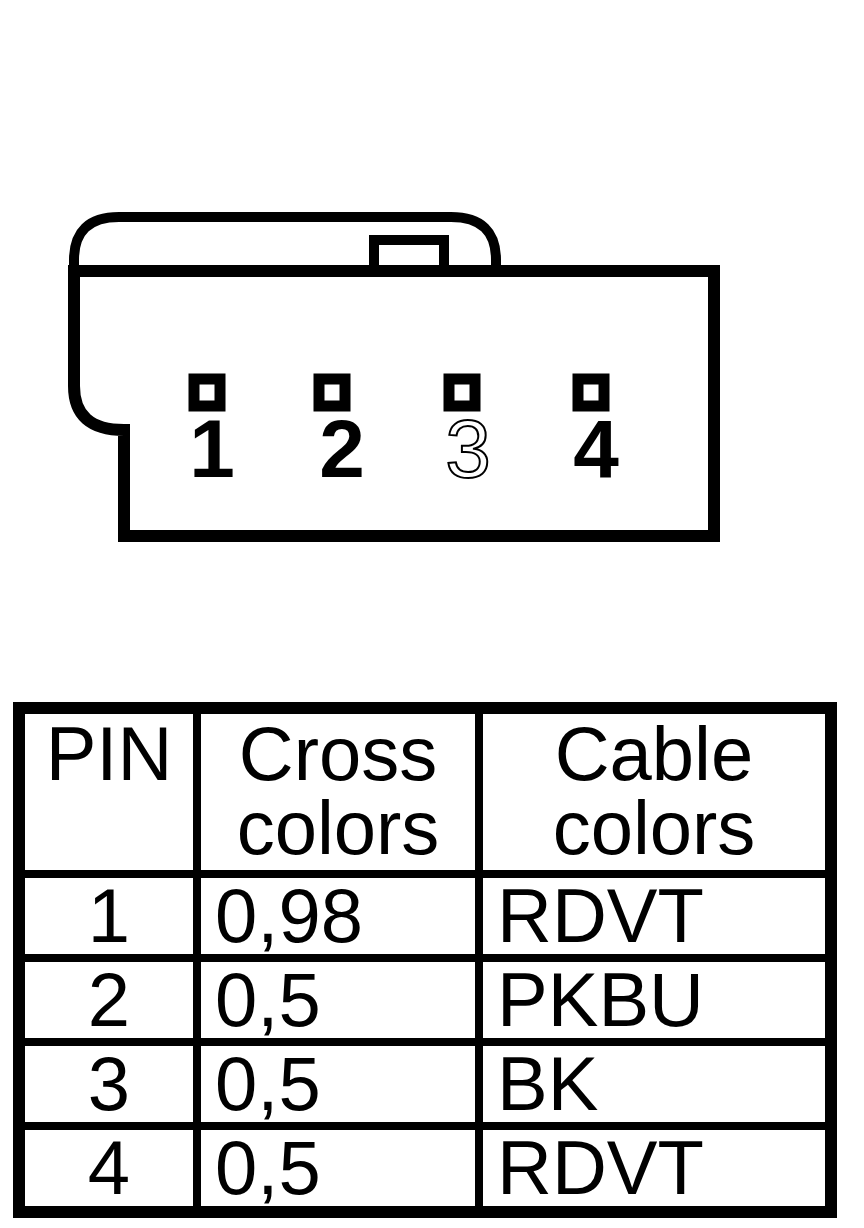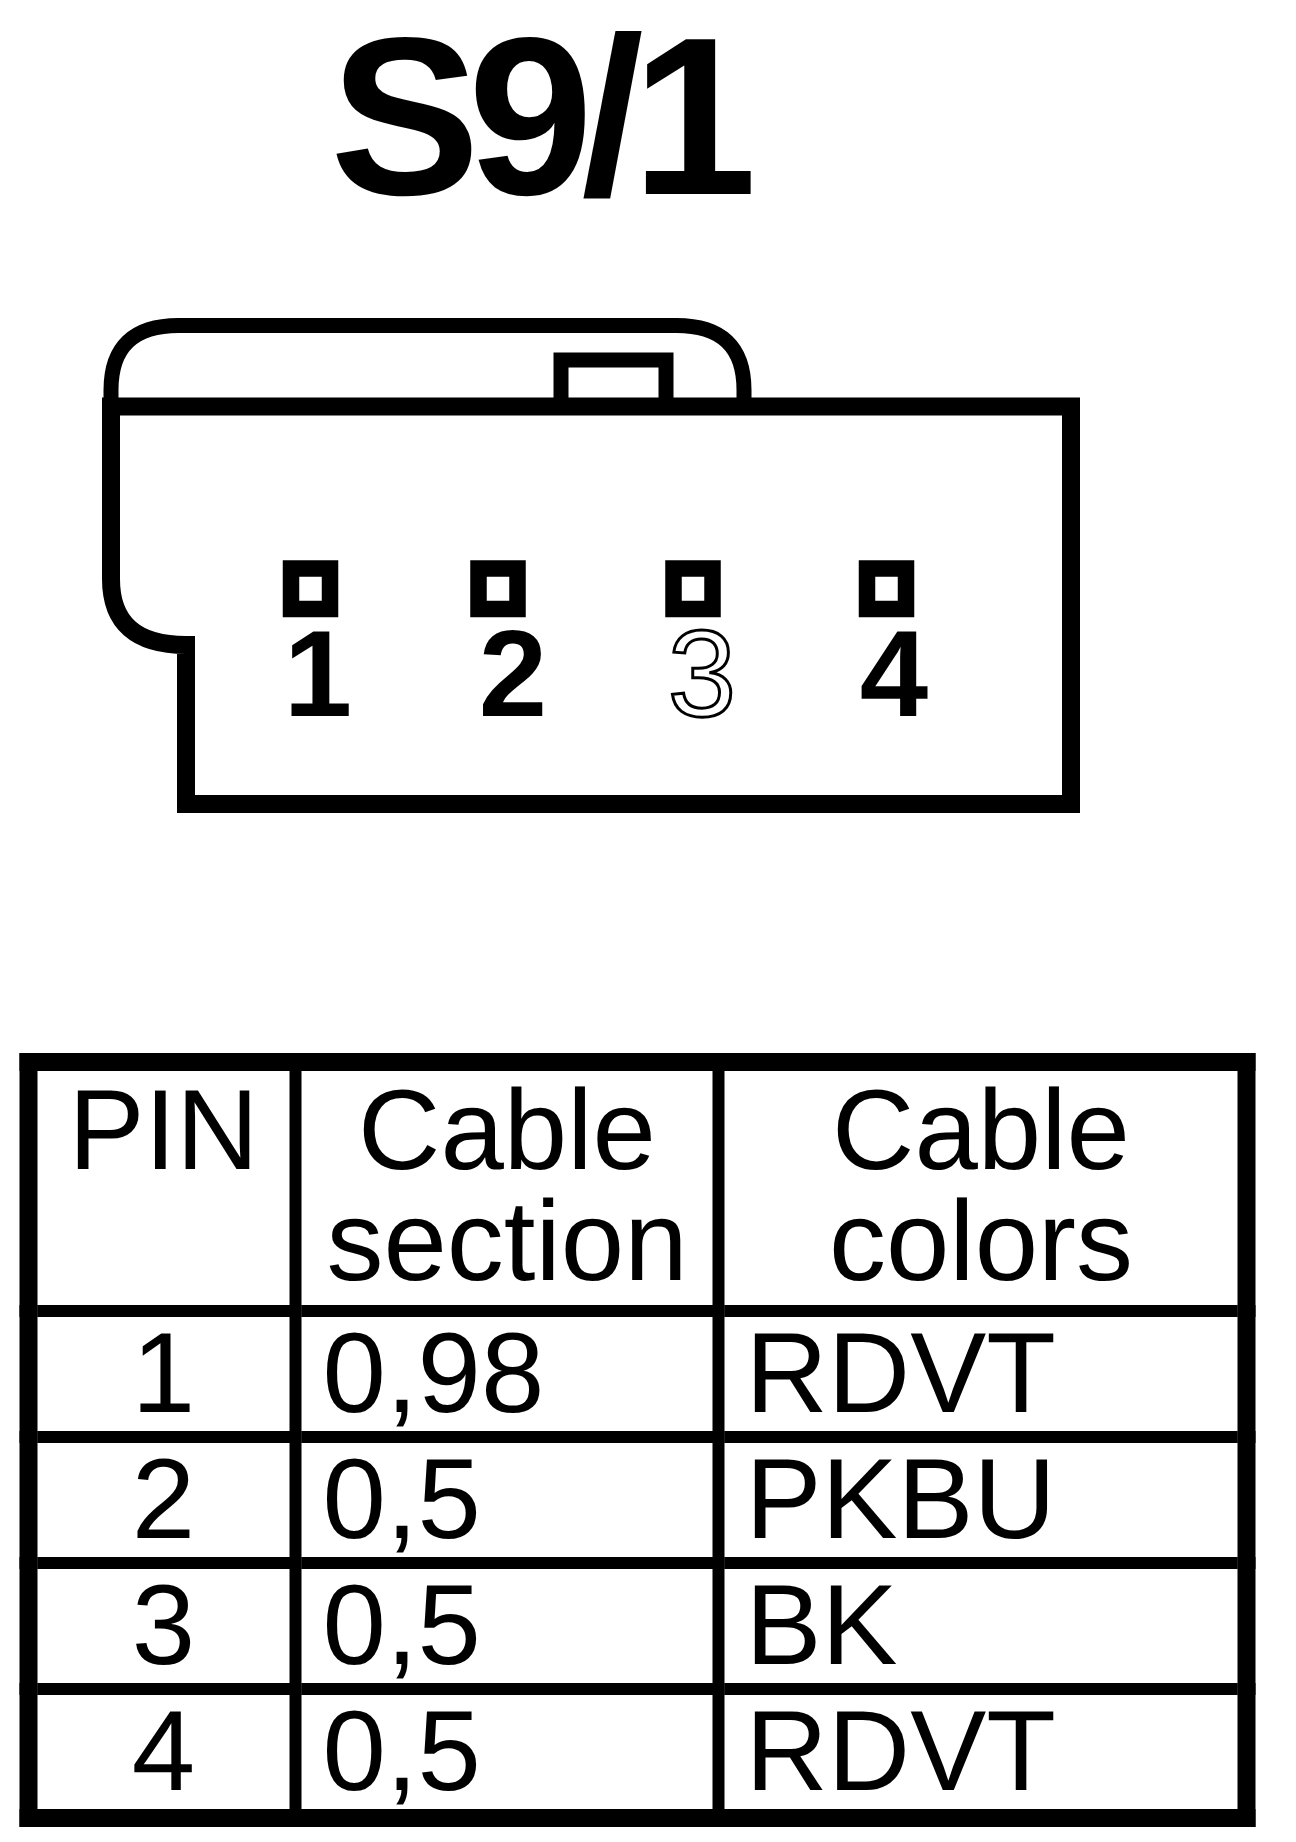--- a/index.html
+++ b/index.html
@@ -44,21 +44,20 @@
   .col-cs   { width:282px; }
   .col-cc   { width:352px; }
   td.cell-pin { text-align:center; }
   td.cell-left { text-align:left; padding-left:14px; }
 </style>
 </head>
 <body>
 
 <div class="page">
 
-  <div class="title">S9/1</div>
 
   <svg class="diagram-svg" viewBox="0 0 864 1228" aria-hidden="true">
 
     <path class="shape" d="M 74 272 L 74 260 Q 74 217 119 217 L 451 217 Q 496 217 496 260 L 496 272" stroke-width="10" fill="none"></path>
 
     <rect class="shape" x="374" y="240" width="70" height="31" stroke-width="10"></rect>
 
     <path class="shape" d="M 74 271 L 714 271 L 714 536 L 124 536 L 124 430 Q 74 430 74 386 L 74 271 Z" stroke-width="12" fill="none"></path>
 
     <rect class="shape" x="194" y="379" width="26" height="27" stroke-width="11"></rect>
@@ -74,21 +73,21 @@
 
   <table class="pin-table">
     <colgroup>
       <col class="col-pin">
         <col class="col-cs">
         <col class="col-cc">
     </colgroup>
     <thead>
       <tr>
         <th>PIN</th>
-        <th>Cable section</th>
+        <th>Cross colors</th>
         <th>Cable colors</th>
       </tr>
     </thead>
     <tbody>
       <tr>
         <td class="cell-pin">1</td>
         <td class="cell-left">0,98</td>
         <td class="cell-left">RDVT</td>
       </tr>
       <tr>

